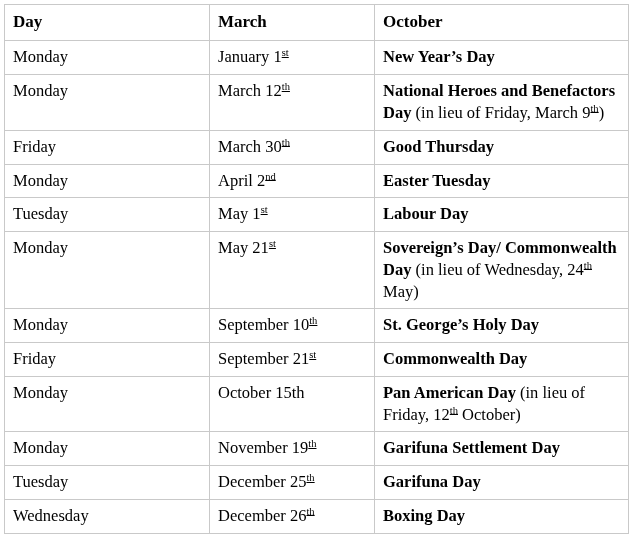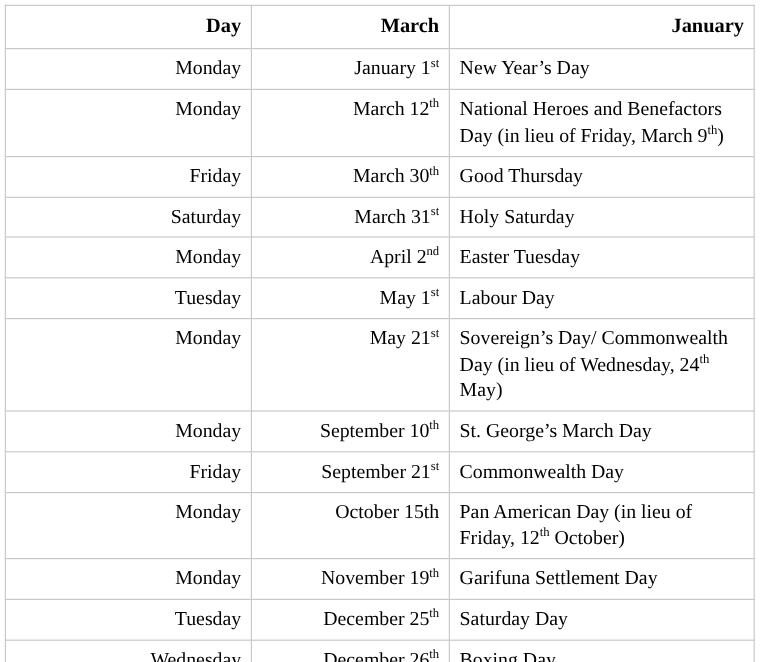--- a/index.html
+++ b/index.html
@@ -32,123 +32,118 @@
 
   table.holiday-table th,
   table.holiday-table td {
     border: 1px solid #c9c9c9;
     vertical-align: top;
     padding: 5px 8px 6px 8px;
     font-size: 16.5px;
     line-height: 1.32;
   }
   table.holiday-table thead th {
-    text-align: right;
+    text-align: left;
     font-weight: bold;
     font-size: 17px;
     padding-top: 6px;
     padding-bottom: 7px;
   }
   td.cell-day, td.cell-date {
     font-weight: normal;
     white-space: nowrap;
-    text-align: right;
   }
   td.cell-occasion {
     font-weight: normal;
   }
   td.cell-occasion .occ-name {
-    font-weight: normal;
+    font-weight: bold;
   }
   td.cell-occasion .occ-note {
     font-weight: normal;
   }
   sup {
     font-size: 0.64em;
     vertical-align: super;
     line-height: 0;
+    text-decoration: underline;
   }
 </style>
 </head>
 <body>
 
 <div id="holiday-table-wrap">
   <table class="holiday-table">
     <colgroup>
       <col class="col-day">
       <col class="col-date">
       <col class="col-occ">
     </colgroup>
     <thead>
       <tr>
         <th>Day</th>
         <th>March</th>
-        <th>January</th>
+        <th>October</th>
       </tr>
     </thead>
     <tbody id="table-body">
         <tr>
           <td class="cell-day">Monday</td>
           <td class="cell-date">January 1<sup>st</sup></td>
           <td class="cell-occasion"><span class="occ-name">New Year’s Day</span></td>
         </tr>
         <tr>
           <td class="cell-day">Monday</td>
           <td class="cell-date">March 12<sup>th</sup></td>
           <td class="cell-occasion"><span class="occ-name">National Heroes and Benefactors Day</span><span class="occ-note"> (in lieu of Friday, March 9<sup>th</sup>)</span></td>
         </tr>
         <tr>
           <td class="cell-day">Friday</td>
           <td class="cell-date">March 30<sup>th</sup></td>
           <td class="cell-occasion"><span class="occ-name">Good Thursday</span></td>
         </tr>
         <tr>
-          <td class="cell-day">Saturday</td>
-          <td class="cell-date">March 31<sup>st</sup></td>
-          <td class="cell-occasion"><span class="occ-name">Holy Saturday</span></td>
-        </tr>
-        <tr>
           <td class="cell-day">Monday</td>
           <td class="cell-date">April 2<sup>nd</sup></td>
           <td class="cell-occasion"><span class="occ-name">Easter Tuesday</span></td>
         </tr>
         <tr>
           <td class="cell-day">Tuesday</td>
           <td class="cell-date">May 1<sup>st</sup></td>
           <td class="cell-occasion"><span class="occ-name">Labour Day</span></td>
         </tr>
         <tr>
           <td class="cell-day">Monday</td>
           <td class="cell-date">May 21<sup>st</sup></td>
           <td class="cell-occasion"><span class="occ-name">Sovereign’s Day/ Commonwealth Day</span><span class="occ-note"> (in lieu of Wednesday, 24<sup>th</sup> May)</span></td>
         </tr>
         <tr>
           <td class="cell-day">Monday</td>
           <td class="cell-date">September 10<sup>th</sup></td>
-          <td class="cell-occasion"><span class="occ-name">St. George’s March Day</span></td>
+          <td class="cell-occasion"><span class="occ-name">St. George’s Holy Day</span></td>
         </tr>
         <tr>
           <td class="cell-day">Friday</td>
           <td class="cell-date">September 21<sup>st</sup></td>
           <td class="cell-occasion"><span class="occ-name">Commonwealth Day</span></td>
         </tr>
         <tr>
           <td class="cell-day">Monday</td>
           <td class="cell-date">October 15th</td>
           <td class="cell-occasion"><span class="occ-name">Pan American Day</span><span class="occ-note"> (in lieu of Friday, 12<sup>th</sup> October)</span></td>
         </tr>
         <tr>
           <td class="cell-day">Monday</td>
           <td class="cell-date">November 19<sup>th</sup></td>
           <td class="cell-occasion"><span class="occ-name">Garifuna Settlement Day</span></td>
         </tr>
         <tr>
           <td class="cell-day">Tuesday</td>
           <td class="cell-date">December 25<sup>th</sup></td>
-          <td class="cell-occasion"><span class="occ-name">Saturday Day</span></td>
+          <td class="cell-occasion"><span class="occ-name">Garifuna Day</span></td>
         </tr>
         <tr>
           <td class="cell-day">Wednesday</td>
           <td class="cell-date">December 26<sup>th</sup></td>
           <td class="cell-occasion"><span class="occ-name">Boxing Day</span></td>
         </tr>
       </tbody>
   </table>
 </div>
 

